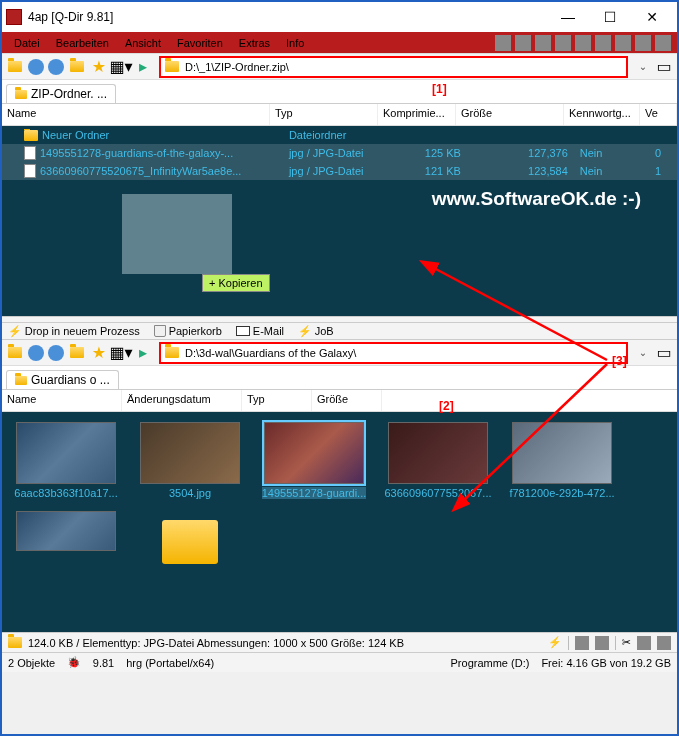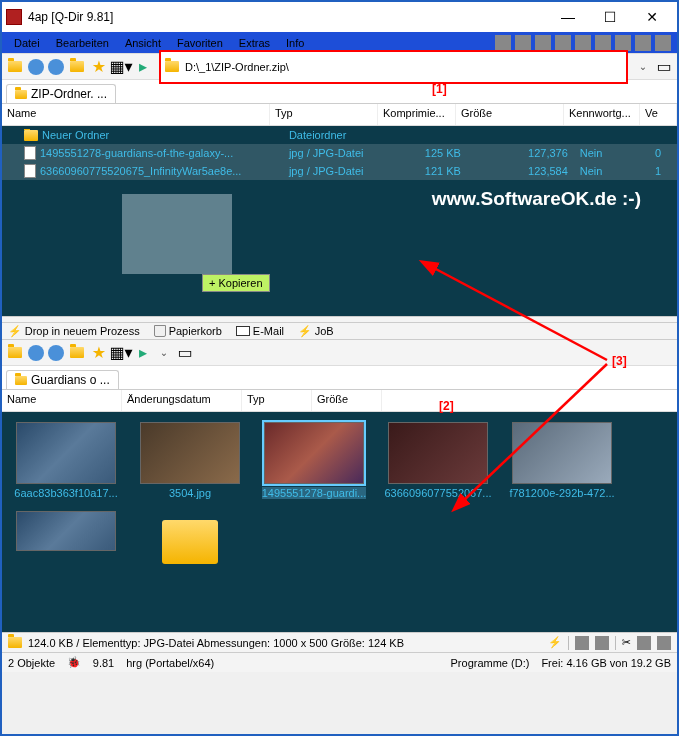--- a/index.html
+++ b/index.html
@@ -1,28 +1,28 @@
 <!DOCTYPE html>
 <html><head>
 <meta charset="utf-8">
 <style>
 * { margin: 0; padding: 0; box-sizing: border-box; font-family: "Segoe UI", Tahoma, sans-serif; }
 body { background: #f0f0f0; width: 679px; height: 736px; overflow: hidden; position: relative; border: 2px solid #2060c0; }
 .titlebar { height: 30px; background: #fff; display: flex; align-items: center; padding: 0 4px; font-size: 12px; }
 .titlebar .app-icon { width: 16px; height: 16px; background: #b02020; margin-right: 6px; border: 1px solid #800; }
 .titlebar .title { flex: 1; }
 .titlebar .winbtn { width: 42px; height: 28px; display: flex; align-items: center; justify-content: center; font-size: 14px; cursor: pointer; }
-.menubar { height: 22px; background: #1d4ed8; display: flex; align-items: center; font-size: 11px; padding: 0 4px; border-bottom: 1px solid #ddd; }
+.menubar { height: 22px; background: #b91c1c; display: flex; align-items: center; font-size: 11px; padding: 0 4px; border-bottom: 1px solid #ddd; }
 .menubar .mi { padding: 2px 8px; cursor: pointer; }
 .menubar .micon { width: 16px; height: 16px; margin: 0 2px; display: inline-block; background: #888; cursor: pointer; }
 .toolbar { height: 26px; background: #f4f4f4; display: flex; align-items: center; padding: 2px 4px; gap: 4px; border-bottom: 1px solid #ddd; }
 .tb-icon { width: 18px; height: 18px; cursor: pointer; display: inline-flex; align-items: center; justify-content: center; }
 .folder-ico { width: 14px; height: 11px; background: linear-gradient(#ffd96b,#f5b400); border-radius: 1px; position: relative; }
 .folder-ico:before { content: ""; position: absolute; top: -3px; left: 0; width: 6px; height: 3px; background: #f5b400; border-radius: 1px 1px 0 0; }
-.addrbar { flex: 1; height: 32px; background: #fff; border: 1px solid #a0a0a0; display: flex; align-items: center; padding: 0 4px; font-size: 11px; margin: 0 4px; position: relative; }
+.addrbar { flex: 1; height: 20px; background: #fff; border: 1px solid #a0a0a0; display: flex; align-items: center; padding: 0 4px; font-size: 11px; margin: 0 4px; position: relative; }
 .addrbar.red-box { outline: 2px solid #ff0000; outline-offset: -1px; }
 .addr-arrow { width: 16px; text-align: center; cursor: pointer; color: #555; font-size: 10px; }
 .annot { position: absolute; color: #ff0000; font-weight: bold; font-size: 12px; pointer-events: none; z-index: 100; }
 .tab-strip { height: 24px; background: #fff; display: flex; align-items: flex-end; border-bottom: 1px solid #ccc; padding: 0 4px; }
 .tab { background: #fff; border: 1px solid #ccc; border-bottom: none; padding: 2px 8px; font-size: 12px; display: flex; align-items: center; gap: 4px; border-radius: 3px 3px 0 0; cursor: pointer; }
 .tab .folder-ico { width: 12px; height: 9px; }
 .list-header { height: 22px; background: #fff; display: flex; font-size: 11px; border-bottom: 1px solid #ddd; }
 .list-header .col { padding: 3px 5px; border-right: 1px solid #eee; overflow: hidden; white-space: nowrap; }
 .pane-content { background: #0c3a4a; color: #3fbce8; font-size: 11px; overflow: hidden; position: relative; }
 .file-row { display: flex; align-items: center; height: 18px; padding: 0 16px; }
@@ -188,20 +188,24 @@
       <span class="folder-ico"></span>
     </span>
   <span class="tb-icon nav-ico"></span>
   <span class="tb-icon nav-ico"></span>
   <span class="tb-icon">
       <span class="folder-ico"></span>
     </span>
   <span class="tb-icon" style="color:#f5b400">★</span>
   <span class="tb-icon">▦▾</span>
   <span class="tb-icon" style="color:#2a7">▸</span>
+  <div class="addrbar red-box">
+    <span class="folder-ico" style="margin-right:6px"></span>
+    <span>D:\3d-wal\Guardians of the Galaxy\</span>
+  </div>
   <span class="addr-arrow">⌄</span>
   <span class="tb-icon">▭</span>
 </div>
 <span class="annot" style="left:437px;top:397px">[2]</span>
 <span class="annot" style="left:610px;top:352px">[3]</span>
 
 <div class="tab-strip">
   <div class="tab">
     <span class="folder-ico"></span>
     <span>Guardians o ...</span>

